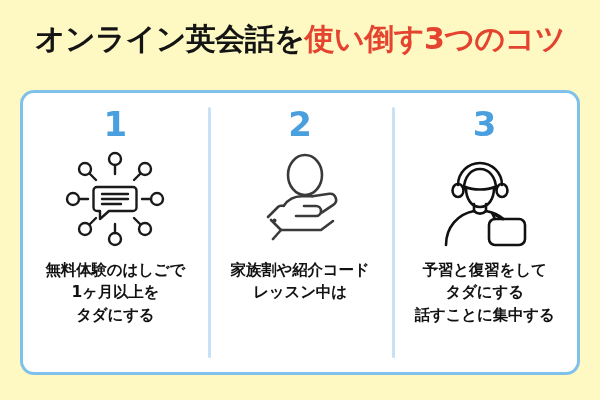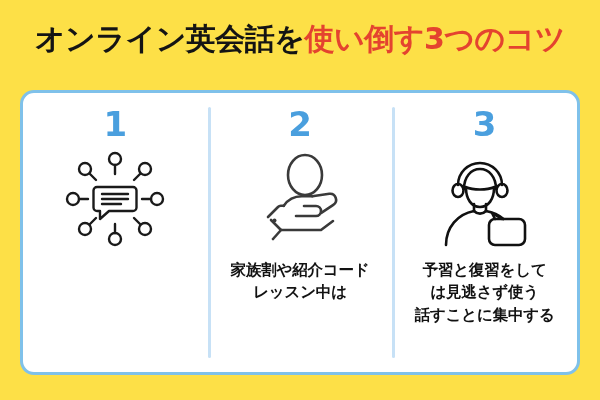--- a/index.html
+++ b/index.html
@@ -13,21 +13,21 @@
     overflow: hidden;
     background: #f2f2f2;
     font-family: "DejaVu Sans", "Liberation Sans", sans-serif;
     -webkit-font-smoothing: antialiased;
   }
 
   .poster {
     position: relative;
     width: 600px;
     height: 400px;
-    background: #fde047;
+    background: #fef9c3;
     box-sizing: border-box;
   }
 
   
   .title-bar {
     position: absolute;
     left: 0;
     top: 22px;
     width: 600px;
     text-align: center;
@@ -155,20 +155,23 @@
           <circle cx="82" cy="20" r="6"></circle>
           <line x1="77.5" y1="24.5" x2="71" y2="31"></line>
 
           <circle cx="22" cy="80" r="6"></circle>
           <line x1="26.5" y1="75.5" x2="33" y2="69"></line>
 
           <circle cx="82" cy="80" r="6"></circle>
           <line x1="77.5" y1="75.5" x2="71" y2="69"></line>
         </svg>
       </div>
+      <div class="caption">無料体験のはしごで
+1ヶ月以上を
+タダにする</div>
     </div>
 
     <div class="col">
       <div class="num">2</div>
       <div class="icon-wrap">
         <svg width="104" height="100" viewBox="0 0 104 100" fill="none" stroke="#3a3a3a" stroke-width="2.6" stroke-linecap="round" stroke-linejoin="round">
 
           <ellipse cx="57" cy="26" rx="17" ry="20"></ellipse>
 
           <path d="M20 68 l10 -10 a4 4 0 0 1 2.8 -1.2 h3"></path>
@@ -208,18 +211,18 @@
 
           <path d="M13 96 c0 -18 12 -31 28 -34"></path>
           <path d="M53 62 c7 1.2 13 4 17.5 8"></path>
           <path d="M41 62 c3.5 3.5 8.5 3.5 12 0"></path>
 
           <path d="M62 70 h24 a6 6 0 0 1 6 6 v14 a6 6 0 0 1 -6 6 h-24 a6 6 0 0 1 -6 -6 v-14 a6 6 0 0 1 6 -6 z"></path>
           <path d="M62 70 l-3 -6 l10 6"></path>
         </svg>
       </div>
       <div class="caption">予習と復習をして
-は見逃さず使う
+タダにする
 話すことに集中する</div>
     </div>
 
   </div>
 </div>
 
 </body></html>

